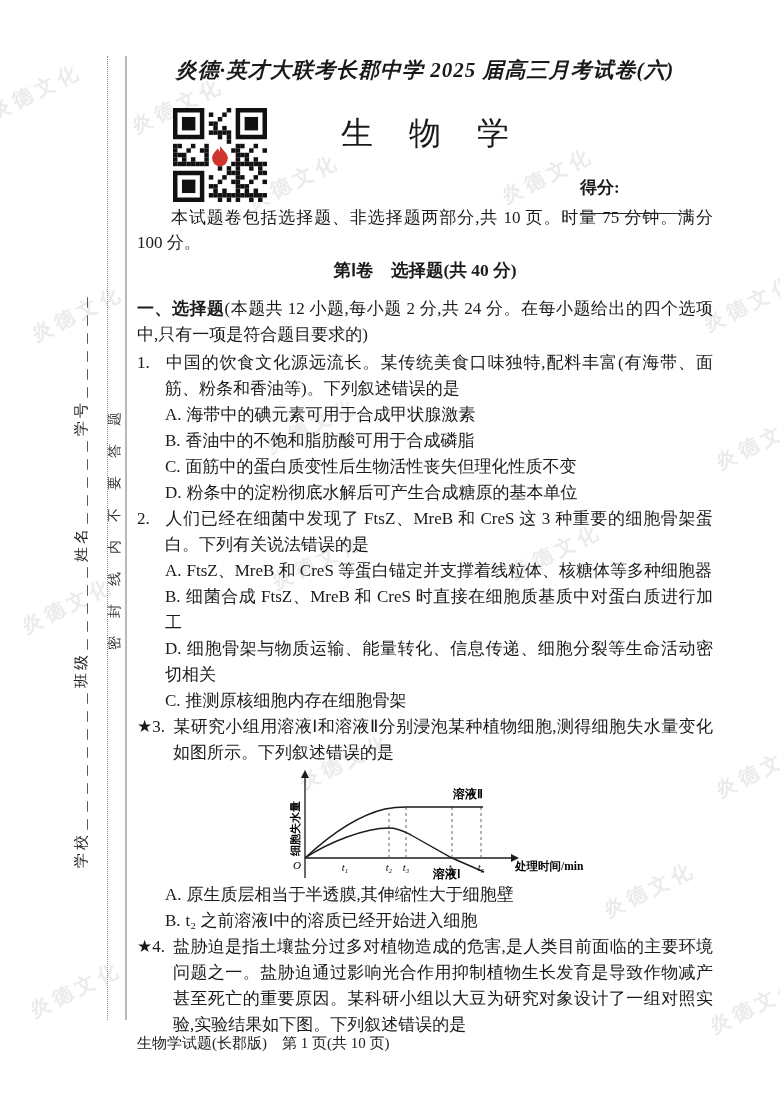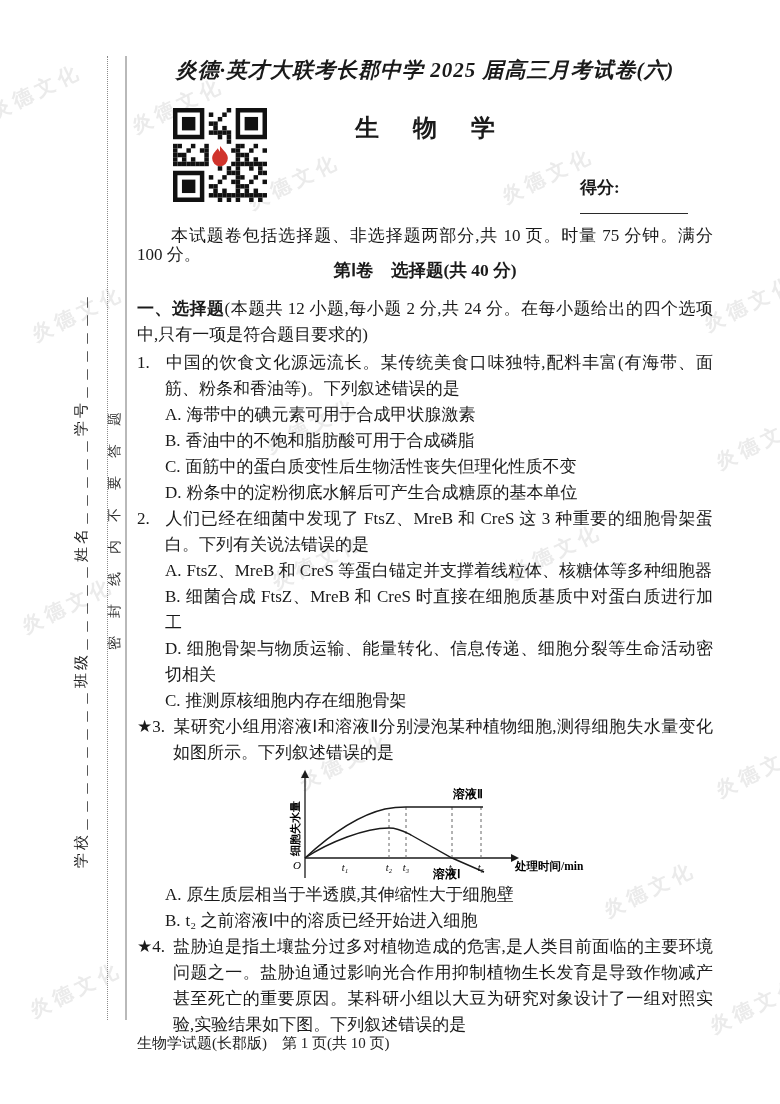--- a/index.html
+++ b/index.html
@@ -34,25 +34,25 @@
   .main {
     position:absolute; left:137px; top:50px; width:576px; height:1010px; z-index:3;
   }
   .exam-title {
     position:absolute; top:6px; left:0; width:100%; text-align:center;
     font-size:21px; font-weight:bold; letter-spacing:1px;font-style:italic;
   }
   .qr-wrap { position:absolute; left:36px; top:58px; width:94px; height:94px; }
   .subject-title {
     position:absolute; top:62px; left:0; width:100%; text-align:center;
-    font-size:24px; font-weight:bold; letter-spacing:14px; text-indent:14px;
+    font-size:32px; font-weight:normal; letter-spacing:14px; text-indent:14px;
   }
   .score-row { position:absolute; top:126px; left:443px; font-size:17px; font-weight:bold; }
   .score-blank { display:inline-block; width:108px; height:15px; border-bottom:1.5px solid #2a2a2a; vertical-align:baseline; }
-  .intro { position:absolute; top:176px; left:0; width:100%; font-size:17px; line-height:19px; text-indent:2em; text-align:justify; }
+  .intro { position:absolute; top:155px; left:0; width:100%; font-size:17px; line-height:25px; text-indent:2em; text-align:justify; }
   .section-title { position:absolute; top:208px; left:0; width:100%; text-align:center; font-size:17.5px; font-weight:bold; }
   .part-lead { position:absolute; top:246px; left:0; width:100%; font-size:17px; line-height:26px; text-align:justify; }
   .part-lead .lead { font-weight:bold; }
   .questions { position:absolute; top:300px; left:0; width:100%; font-size:17px; line-height:26px; }
   .q-stem { padding-left:28px; text-indent:-28px; text-align:justify; }
   .q-starred .q-stem { padding-left:36px; text-indent:-36px; }
   .q-num { display:inline-block; width:28px; text-indent:0; }
   .q-starred .q-num { width:36px; }
   .q-option { padding-left:28px; text-align:justify; }
   .opt-label { margin-right:5px; }

